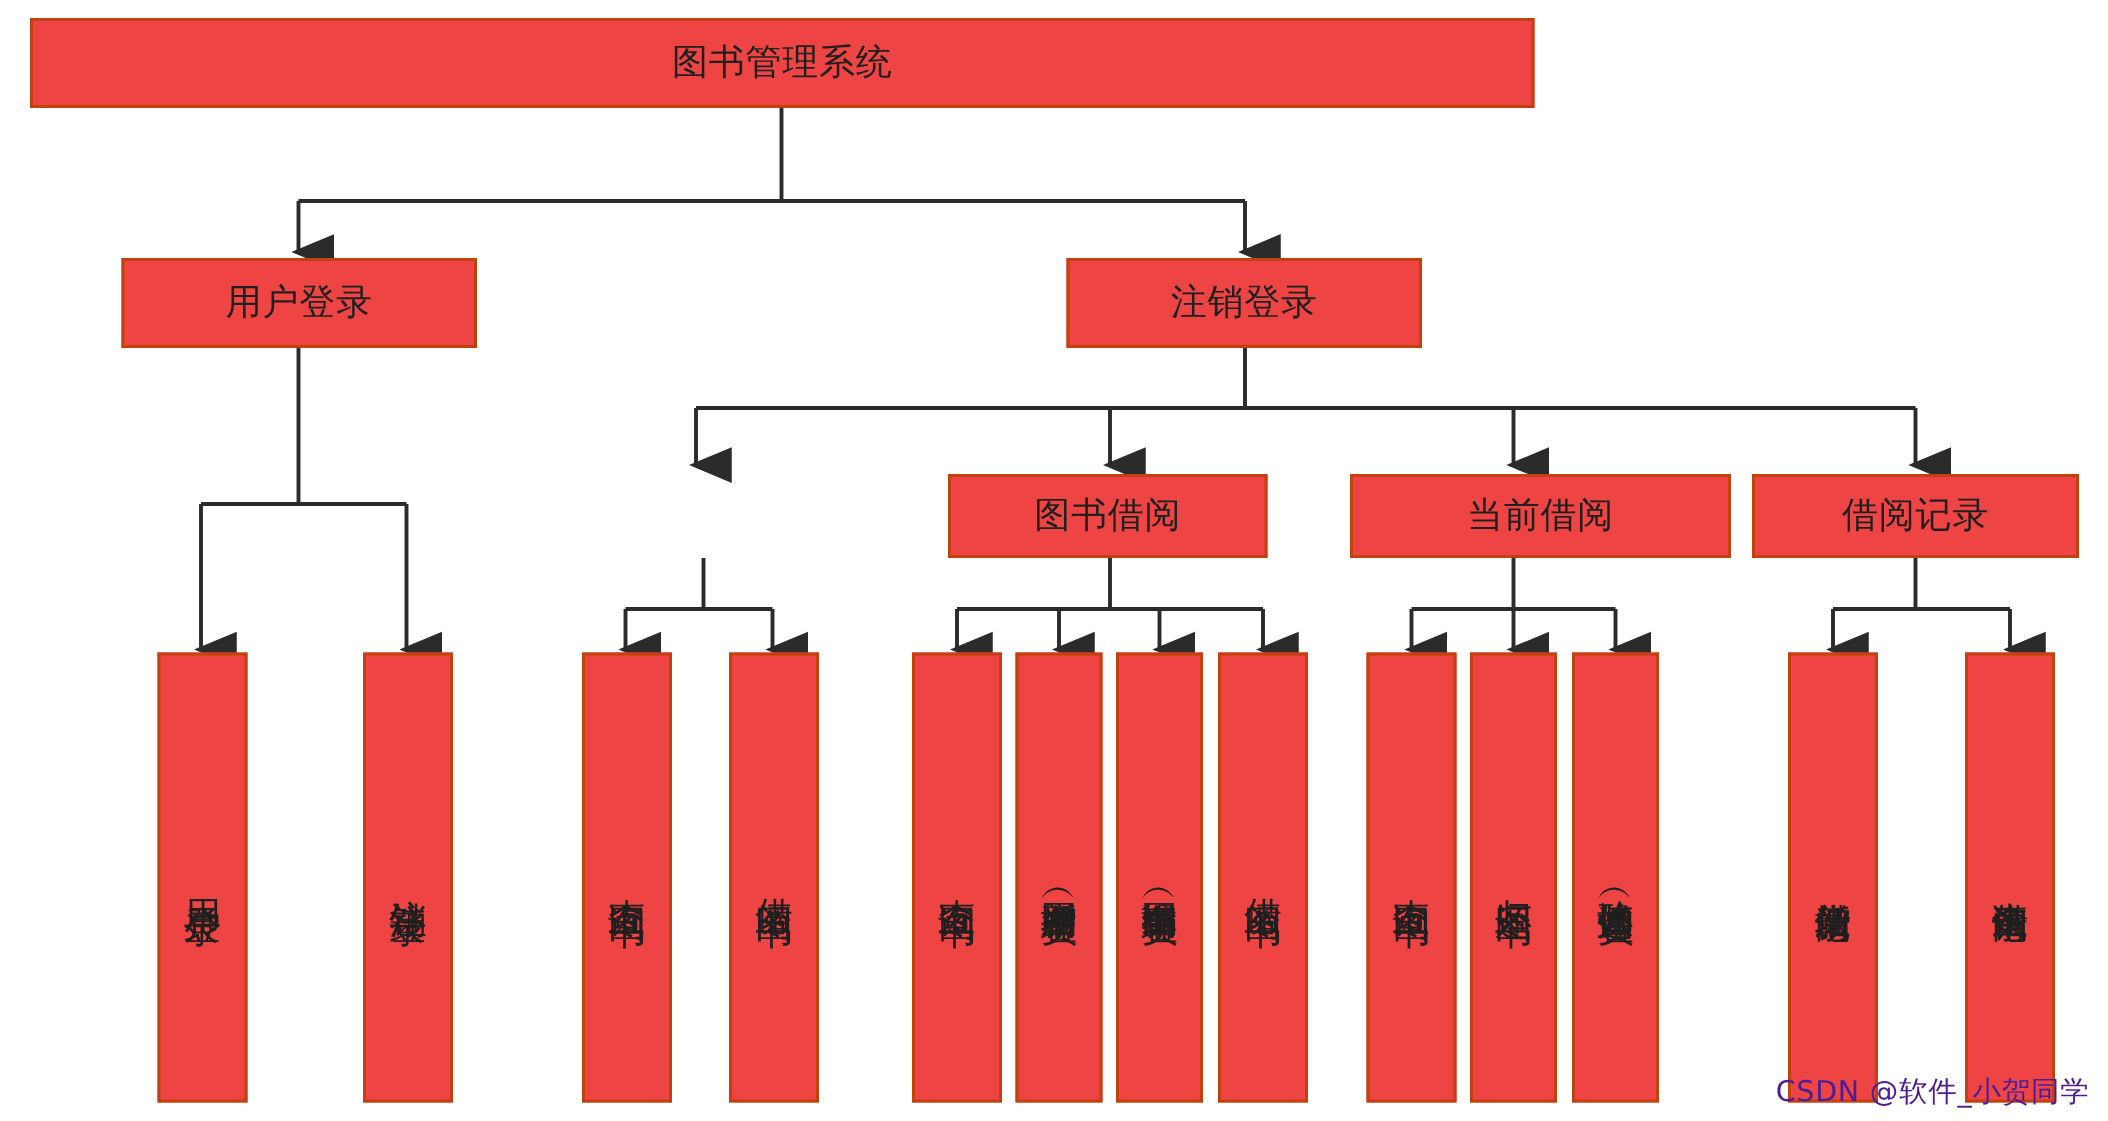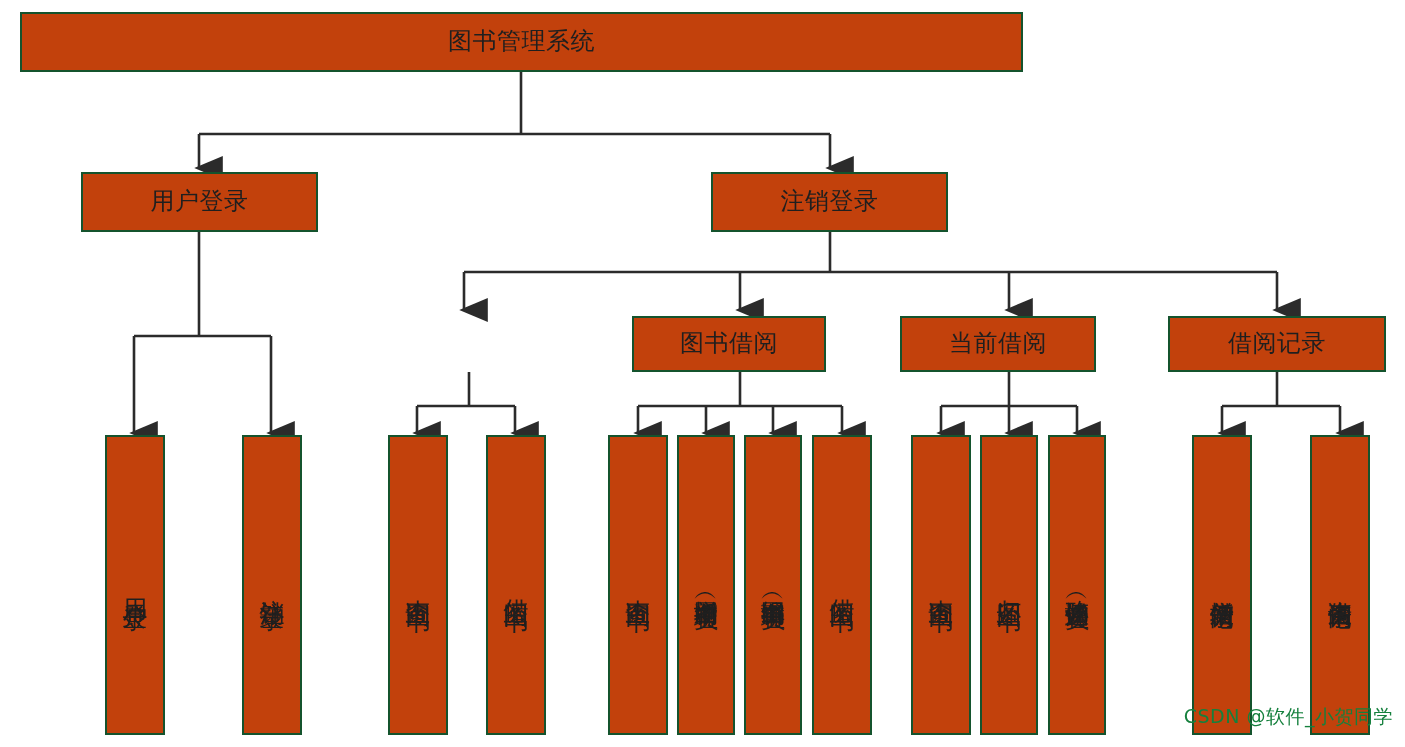--- a/index.html
+++ b/index.html
@@ -16,22 +16,22 @@
   }
   svg.links{
     position:absolute;
     left:0; top:0;
     width:1405px; height:747px;
     pointer-events:none;
   }
   .node{
     position:absolute;
     box-sizing:border-box;
-    background:#c2410c;
-    border:2px solid #14532d;
+    background:#ef4444;
+    border:2px solid #c2410c;
     display:flex;
     align-items:center;
     justify-content:center;
     overflow:hidden;
   }
   .node .label{
     display:block;
     text-align:center;
     line-height:1.05;
     letter-spacing:0.5px;
@@ -53,23 +53,23 @@
     letter-spacing:3px;
     line-height:1;
   }
   .node.vert.tight .label{
     letter-spacing:1px;
     font-size:24px;
   }
   #watermark{
     position:absolute;
     right:12px;
-    bottom:17px;
+    bottom:6px;
     font-size:19px;
-    color:#15803d;
+    color:#4c1d95;
     white-space:nowrap;
     letter-spacing:0.5px;
   }
 </style>
 </head>
 <body>
 
 <div id="canvas">
 
   <svg class="links" viewBox="0 0 1405 747" xmlns="http://www.w3.org/2000/svg">
@@ -126,24 +126,24 @@
     <span class="label">图书管理系统</span>
   </div>
 
   <div class="node horiz" style="left:81px; top:172px; width:237px; height:60px;">
     <span class="label">用户登录</span>
   </div>
   <div class="node horiz" style="left:711px; top:172px; width:237px; height:60px;">
     <span class="label">注销登录</span>
   </div>
 
-  <div class="node horiz" style="left:632px; top:316px; width:194px; height:56px;">
+  <div class="node horiz" style="left:632px; top:316px; width:213px; height:56px;">
     <span class="label">图书借阅</span>
   </div>
-  <div class="node horiz" style="left:900px; top:316px; width:196px; height:56px;">
+  <div class="node horiz" style="left:900px; top:316px; width:254px; height:56px;">
     <span class="label">当前借阅</span>
   </div>
   <div class="node horiz" style="left:1168px; top:316px; width:218px; height:56px;justify-content:center;">
     <span class="label">借阅记录</span>
   </div>
 
   <div class="node vert" style="left:105px; top:435px; width:60px; height:300px;">
     <span class="label">用户登录</span>
   </div>
   <div class="node vert" style="left:242px; top:435px; width:60px; height:300px;">

